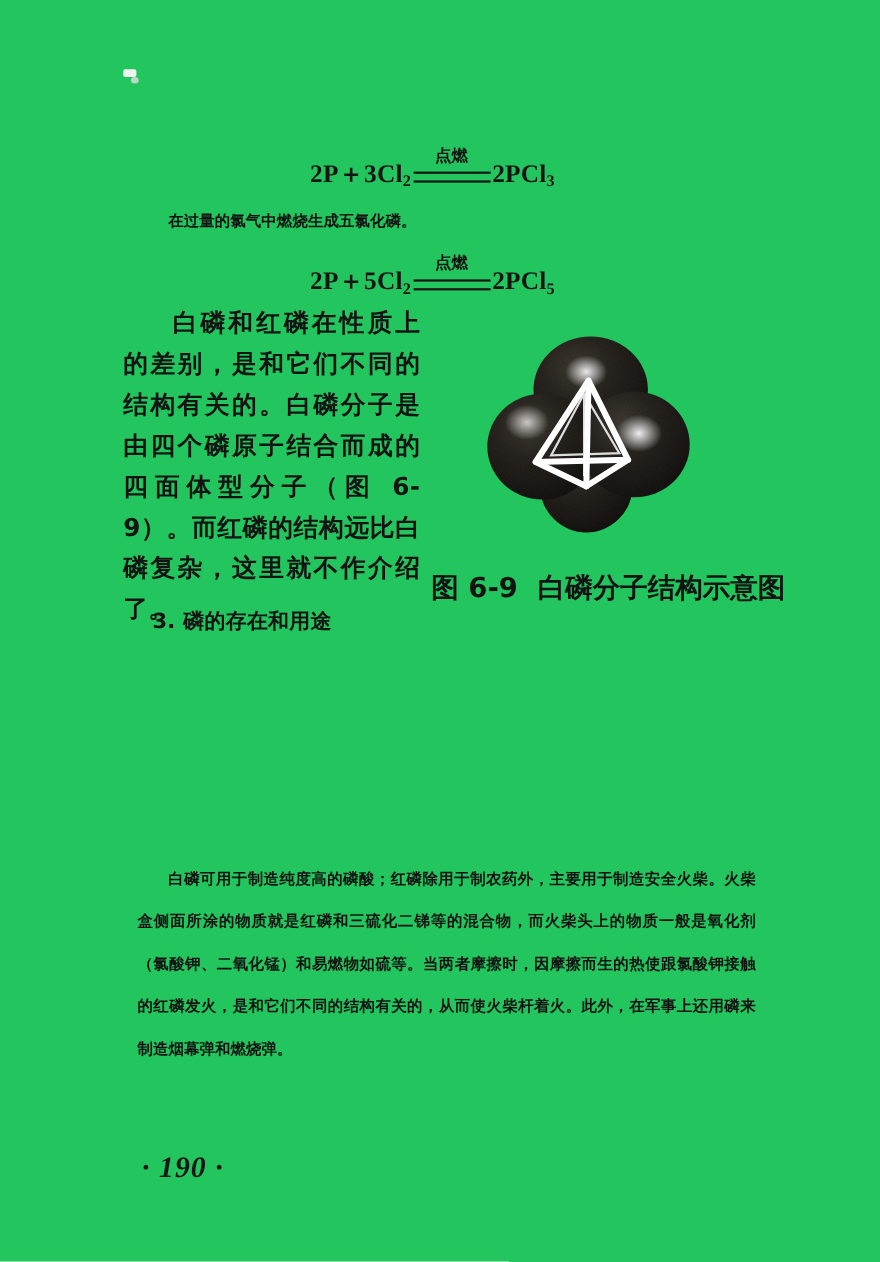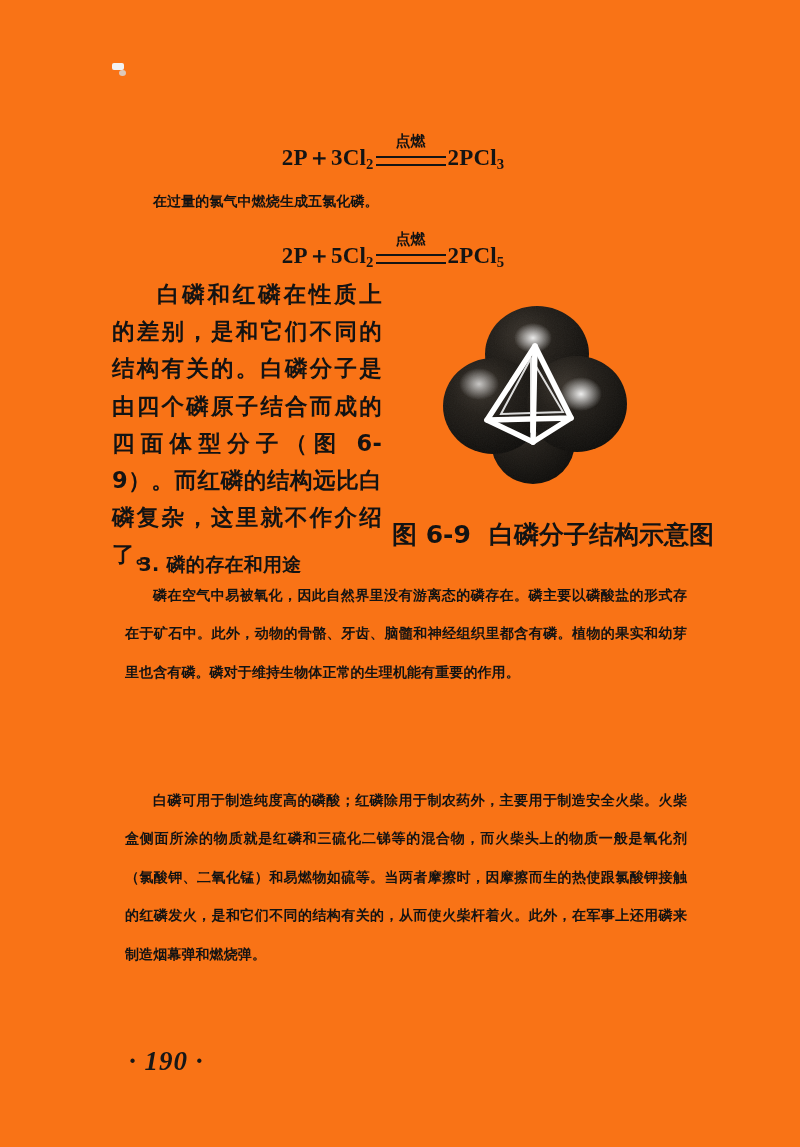--- a/index.html
+++ b/index.html
@@ -7,21 +7,21 @@
     padding: 0;
     background: #ffffff;
   }
   body {
     font-family: "DejaVu Sans", sans-serif;
   }
   #page {
     position: relative;
     width: 800px;
     height: 1147px;
-    background: #f97316;
+    background: #22c55e;
     overflow: hidden;
   }
 
   
   .scan-speck {
     position: absolute;
     left: 119px;
     top: 70px;
     width: 7px;
     height: 6px;
@@ -261,23 +261,20 @@
       </g>
     </svg>
   </div>
 
   <div class="fig-caption">
     <span>图 6-9</span><span class="gap"></span><span>白磷分子结构示意图</span>
   </div>
 
   <div class="section-heading">3. 磷的存在和用途</div>
 
-  <div class="body-block" id="para-existence">
-    <p>磷在空气中易被氧化，因此自然界里没有游离态的磷存在。磷主要以磷酸盐的形式存在于矿石中。此外，动物的骨骼、牙齿、脑髓和神经组织里都含有磷。植物的果实和幼芽里也含有磷。磷对于维持生物体正常的生理机能有重要的作用。</p>
-  </div>
 
   <div class="body-block" id="para-uses">
     <p>白磷可用于制造纯度高的磷酸；红磷除用于制农药外，主要用于制造安全火柴。火柴盒侧面所涂的物质就是红磷和三硫化二锑等的混合物，而火柴头上的物质一般是氧化剂（氯酸钾、二氧化锰）和易燃物如硫等。当两者摩擦时，因摩擦而生的热使跟氯酸钾接触的红磷发火，是和它们不同的结构有关的，从而使火柴杆着火。此外，在军事上还用磷来制造烟幕弹和燃烧弹。</p>
   </div>
 
   <div class="page-number">· 190 ·</div>
 
 </div>
 
 </body></html>

